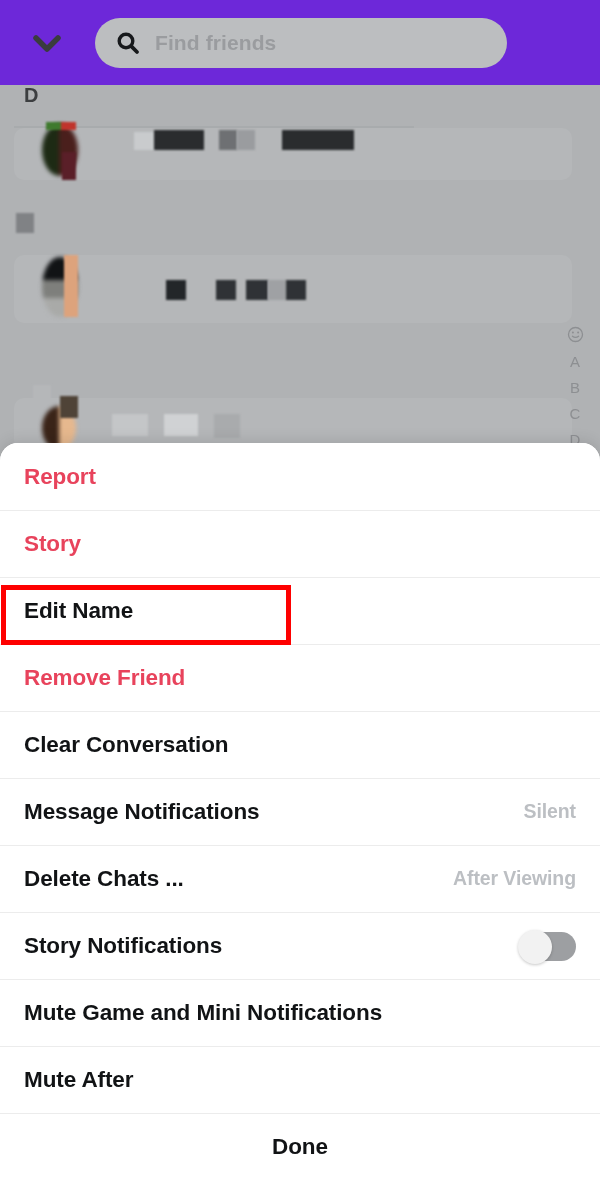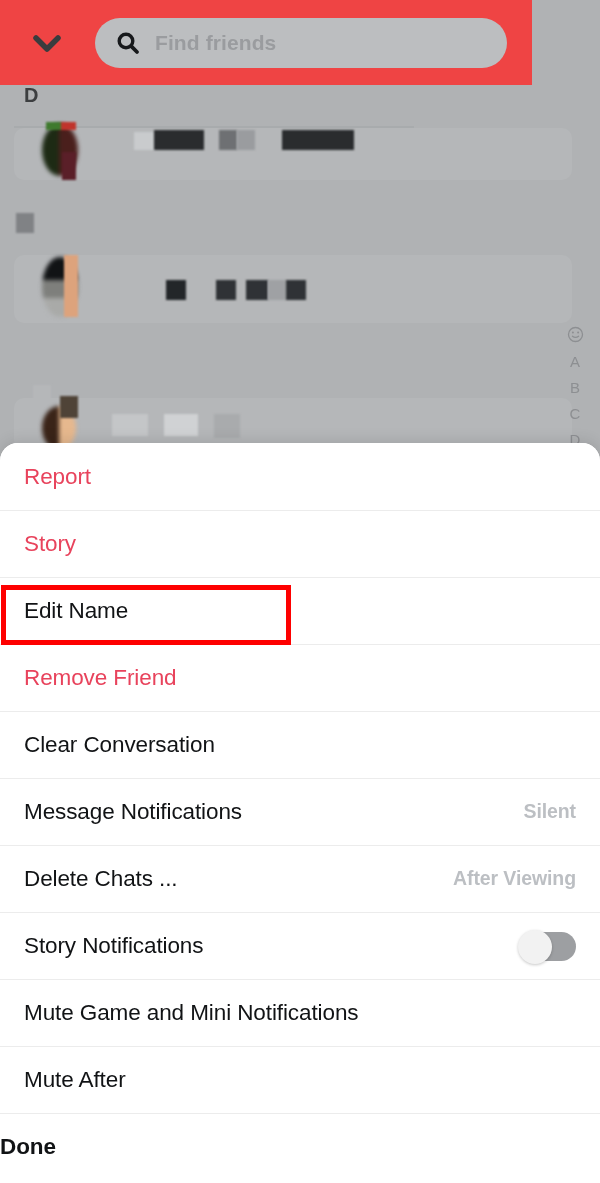--- a/index.html
+++ b/index.html
@@ -24,23 +24,23 @@
     position: absolute;
     left: 0; top: 0;
     width: 600px;
     height: 470px;
     background: #b0b2b4;
     overflow: hidden;
   }
   .bg-topbar {
     position: absolute;
     left: 0; top: 0;
-    width: 532px;
+    width: 600px;
     height: 85px;
-    background: #ef4444;
+    background: #6d28d9;
   }
   .chevron-btn {
     position: absolute;
     left: 26px; top: 26px;
     width: 42px; height: 34px;
   }
   .chevron-btn svg { display:block; }
 
   .search-pill {
     position: absolute;
@@ -139,21 +139,21 @@
   .menu-row + .menu-row::before,
   .menu-row.sep-top::before {
     content: "";
     position: absolute;
     left: 0; right: 0; top: 0;
     height: 1px;
     background: #ececec;
   }
   .menu-label {
     font-size: 22.5px;
-    font-weight: 400;
+    font-weight: 700;
     color: #111315;
     letter-spacing: -0.1px;
     white-space: nowrap;
   }
   .menu-label.danger { color: #e8435c; }
   .menu-value {
     margin-left: auto;
     font-size: 19.5px;
     font-weight: 600;
     color: #bcbfc3;
@@ -194,20 +194,21 @@
     box-sizing: border-box;
     pointer-events: none;
     z-index: 5;
   }
 
   .done-row {
     position: relative;
     height: 68px;
     display: flex;
     align-items: center;
+    justify-content: center;
     background: #fff;
   }
   .done-row::before {
     content: "";
     position: absolute;
     left: 0; right: 0; top: 0;
     height: 1px;
     background: #ececec;
   }
   .done-label {

